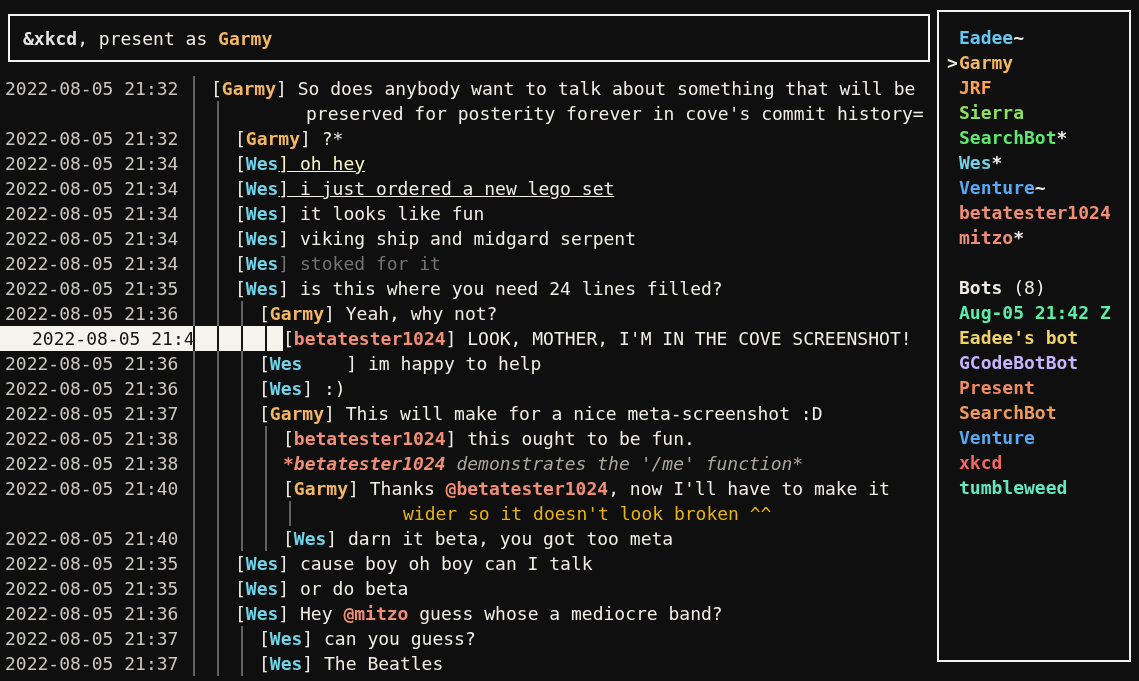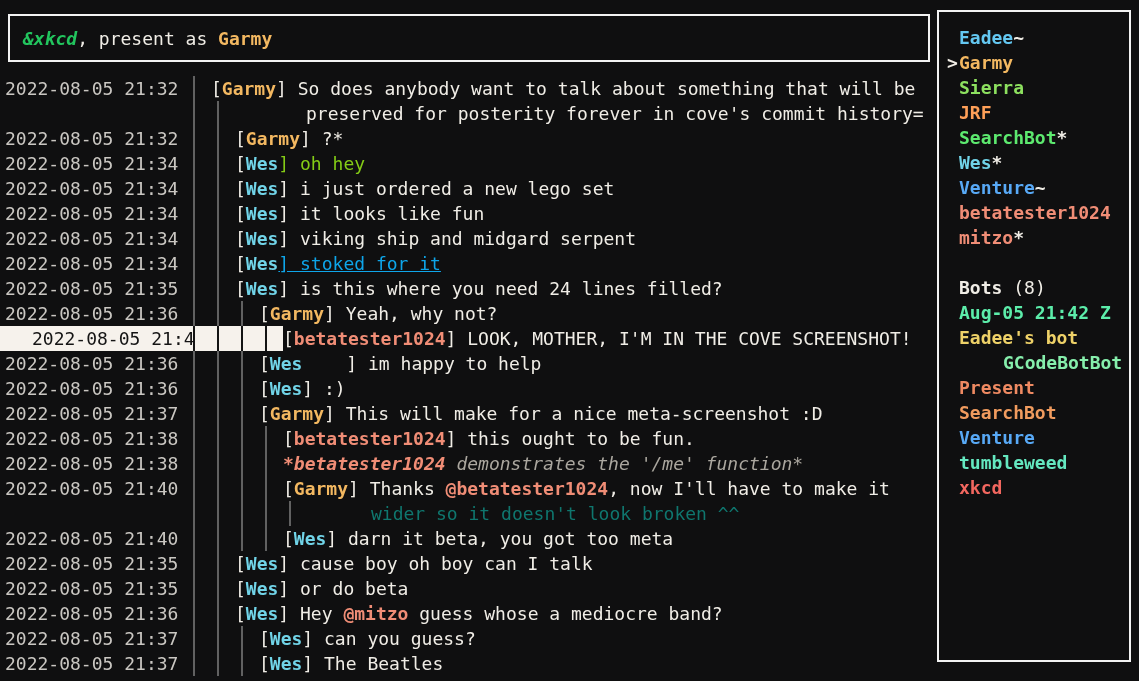--- a/index.html
+++ b/index.html
@@ -49,69 +49,69 @@
   .sfx{color:var(--w,#f0ede6);}
   .cnt{font-weight:normal;}
   .gap{height:25px;}
 </style>
 </head>
 <body>
 
 <div id="screen">
 
   <div id="header-box">
-    <span class="b" style="color: #22c55e; font-style: italic;">&amp;xkcd</span><span>, present as </span><span class="b" style="color: rgb(243, 184, 97);">Garmy</span>
+    <span class="b" style="color: #e5e5e5;">&amp;xkcd</span><span>, present as </span><span class="b" style="color: rgb(243, 184, 97);">Garmy</span>
   </div>
 
   <div id="chat">
       <div class="row"><span class="ts">2022-08-05 21:32</span><span class="pad"></span><span class="msg"><span style="color: rgb(240, 237, 230);">[</span><span class="b " style="color: rgb(243, 184, 97);">Garmy</span><span style="color: rgb(240, 237, 230);">] So does anybody want to talk about something that will be</span></span></div>
       <div class="row"><span class="ts"></span><span class="cell"></span><span class="pad cont"></span><span class="msg"><span style="color: rgb(240, 237, 230); margin-left: 7px;">preserved for posterity forever in cove's commit history=</span></span></div>
       <div class="row"><span class="ts">2022-08-05 21:32</span><span class="cell"></span><span class="pad"></span><span class="msg"><span style="color: rgb(240, 237, 230);">[</span><span class="b " style="color: rgb(243, 184, 97);">Garmy</span><span style="color: rgb(240, 237, 230);">] ?*</span></span></div>
-      <div class="row"><span class="ts">2022-08-05 21:34</span><span class="cell"></span><span class="pad"></span><span class="msg"><span style="color: rgb(240, 237, 230);">[</span><span class="b " style="color: rgb(113, 212, 232);">Wes</span><span style="color: #84cc16;">] oh hey</span></span></div>
-      <div class="row"><span class="ts">2022-08-05 21:34</span><span class="cell"></span><span class="pad"></span><span class="msg"><span style="color: rgb(240, 237, 230);">[</span><span class="b " style="color: rgb(113, 212, 232);">Wes</span><span style="color: rgb(240, 237, 230);">] i just ordered a new lego set</span></span></div>
+      <div class="row"><span class="ts">2022-08-05 21:34</span><span class="cell"></span><span class="pad"></span><span class="msg"><span style="color: rgb(240, 237, 230);">[</span><span class="b " style="color: rgb(113, 212, 232);">Wes</span><span style="color: #fef9c3; text-decoration: underline;">] oh hey</span></span></div>
+      <div class="row"><span class="ts">2022-08-05 21:34</span><span class="cell"></span><span class="pad"></span><span class="msg"><span style="color: rgb(240, 237, 230);">[</span><span class="b " style="color: rgb(113, 212, 232);">Wes</span><span style="color: rgb(240, 237, 230); text-decoration: underline;">] i just ordered a new lego set</span></span></div>
       <div class="row"><span class="ts">2022-08-05 21:34</span><span class="cell"></span><span class="pad"></span><span class="msg"><span style="color: rgb(240, 237, 230);">[</span><span class="b " style="color: rgb(113, 212, 232);">Wes</span><span style="color: rgb(240, 237, 230);">] it looks like fun</span></span></div>
       <div class="row"><span class="ts">2022-08-05 21:34</span><span class="cell"></span><span class="pad"></span><span class="msg"><span style="color: rgb(240, 237, 230);">[</span><span class="b " style="color: rgb(113, 212, 232);">Wes</span><span style="color: rgb(240, 237, 230);">] viking ship and midgard serpent</span></span></div>
-      <div class="row"><span class="ts">2022-08-05 21:34</span><span class="cell"></span><span class="pad"></span><span class="msg"><span style="color: rgb(240, 237, 230);">[</span><span class="b " style="color: rgb(113, 212, 232);">Wes</span><span style="color: #0ea5e9; text-decoration: underline;">] stoked for it</span></span></div>
+      <div class="row"><span class="ts">2022-08-05 21:34</span><span class="cell"></span><span class="pad"></span><span class="msg"><span style="color: rgb(240, 237, 230);">[</span><span class="b " style="color: rgb(113, 212, 232);">Wes</span><span style="color: #737373;">] stoked for it</span></span></div>
       <div class="row"><span class="ts">2022-08-05 21:35</span><span class="cell"></span><span class="pad"></span><span class="msg"><span style="color: rgb(240, 237, 230);">[</span><span class="b " style="color: rgb(113, 212, 232);">Wes</span><span style="color: rgb(240, 237, 230);">] is this where you need 24 lines filled?</span></span></div>
       <div class="row"><span class="ts">2022-08-05 21:36</span><span class="cell"></span><span class="cell"></span><span class="pad"></span><span class="msg"><span style="color: rgb(240, 237, 230);">[</span><span class="b " style="color: rgb(243, 184, 97);">Garmy</span><span style="color: rgb(240, 237, 230);">] Yeah, why not?</span></span></div>
       <div class="row hl"><span class="ts">2022-08-05 21:42</span><span class="cell"></span><span class="cell"></span><span class="cell"></span><span class="pad"></span><span class="msg"><span style="color: rgb(240, 237, 230);">[</span><span class="b " style="color: rgb(240, 141, 118);">betatester1024</span><span style="color: rgb(240, 237, 230);">] LOOK, MOTHER, I'M IN THE COVE SCREENSHOT!</span></span></div>
       <div class="row"><span class="ts">2022-08-05 21:36</span><span class="cell"></span><span class="cell"></span><span class="pad"></span><span class="msg"><span style="color: rgb(240, 237, 230);">[</span><span class="b " style="color: rgb(113, 212, 232);">Wes</span><span style="color: rgb(240, 237, 230); margin-left: 44px;">] im happy to help</span></span></div>
       <div class="row"><span class="ts">2022-08-05 21:36</span><span class="cell"></span><span class="cell"></span><span class="pad"></span><span class="msg"><span style="color: rgb(240, 237, 230);">[</span><span class="b " style="color: rgb(113, 212, 232);">Wes</span><span style="color: rgb(240, 237, 230);">] :)</span></span></div>
       <div class="row"><span class="ts">2022-08-05 21:37</span><span class="cell"></span><span class="cell"></span><span class="pad"></span><span class="msg"><span style="color: rgb(240, 237, 230);">[</span><span class="b " style="color: rgb(243, 184, 97);">Garmy</span><span style="color: rgb(240, 237, 230);">] This will make for a nice meta-screenshot :D</span></span></div>
       <div class="row"><span class="ts">2022-08-05 21:38</span><span class="cell"></span><span class="cell"></span><span class="cell"></span><span class="pad"></span><span class="msg"><span style="color: rgb(240, 237, 230);">[</span><span class="b " style="color: rgb(240, 141, 118);">betatester1024</span><span style="color: rgb(240, 237, 230);">] this ought to be fun.</span></span></div>
       <div class="row"><span class="ts">2022-08-05 21:38</span><span class="cell"></span><span class="cell"></span><span class="cell"></span><span class="pad"></span><span class="msg"><span class="b i" style="color: rgb(240, 141, 118);">*betatester1024</span><span class="i" style="color: rgb(171, 167, 159);"> demonstrates the '/me' function*</span></span></div>
       <div class="row"><span class="ts">2022-08-05 21:40</span><span class="cell"></span><span class="cell"></span><span class="cell"></span><span class="pad"></span><span class="msg"><span style="color: rgb(240, 237, 230);">[</span><span class="b " style="color: rgb(243, 184, 97);">Garmy</span><span style="color: rgb(240, 237, 230);">] Thanks </span><span class="b " style="color: rgb(240, 141, 118);">@betatester1024</span><span style="color: rgb(240, 237, 230);">, now I'll have to make it</span></span></div>
-      <div class="row"><span class="ts"></span><span class="cell"></span><span class="cell"></span><span class="cell"></span><span class="cell"></span><span class="pad cont"></span><span class="msg"><span style="color: #0f766e;">wider so it doesn't look broken ^^</span></span></div>
+      <div class="row"><span class="ts"></span><span class="cell"></span><span class="cell"></span><span class="cell"></span><span class="cell"></span><span class="pad cont"></span><span class="msg"><span style="color: #eab308; margin-left: 32px;">wider so it doesn't look broken ^^</span></span></div>
       <div class="row"><span class="ts">2022-08-05 21:40</span><span class="cell"></span><span class="cell"></span><span class="cell"></span><span class="pad"></span><span class="msg"><span style="color: rgb(240, 237, 230);">[</span><span class="b " style="color: rgb(113, 212, 232);">Wes</span><span style="color: rgb(240, 237, 230);">] darn it beta, you got too meta</span></span></div>
       <div class="row"><span class="ts">2022-08-05 21:35</span><span class="cell"></span><span class="pad"></span><span class="msg"><span style="color: rgb(240, 237, 230);">[</span><span class="b " style="color: rgb(113, 212, 232);">Wes</span><span style="color: rgb(240, 237, 230);">] cause boy oh boy can I talk</span></span></div>
       <div class="row"><span class="ts">2022-08-05 21:35</span><span class="cell"></span><span class="pad"></span><span class="msg"><span style="color: rgb(240, 237, 230);">[</span><span class="b " style="color: rgb(113, 212, 232);">Wes</span><span style="color: rgb(240, 237, 230);">] or do beta</span></span></div>
       <div class="row"><span class="ts">2022-08-05 21:36</span><span class="cell"></span><span class="pad"></span><span class="msg"><span style="color: rgb(240, 237, 230);">[</span><span class="b " style="color: rgb(113, 212, 232);">Wes</span><span style="color: rgb(240, 237, 230);">] Hey </span><span class="b " style="color: rgb(240, 141, 118);">@mitzo</span><span style="color: rgb(240, 237, 230);"> guess whose a mediocre band?</span></span></div>
       <div class="row"><span class="ts">2022-08-05 21:37</span><span class="cell"></span><span class="cell"></span><span class="pad"></span><span class="msg"><span style="color: rgb(240, 237, 230);">[</span><span class="b " style="color: rgb(113, 212, 232);">Wes</span><span style="color: rgb(240, 237, 230);">] can you guess?</span></span></div>
       <div class="row"><span class="ts">2022-08-05 21:37</span><span class="cell"></span><span class="cell"></span><span class="pad"></span><span class="msg"><span style="color: rgb(240, 237, 230);">[</span><span class="b " style="color: rgb(113, 212, 232);">Wes</span><span style="color: rgb(240, 237, 230);">] The Beatles</span></span></div>
     </div>
 
   <aside id="sidebar">
     <div id="people-list">
         <div class="side-row"><span class="pfx"> </span><span class="b" style="color: rgb(100, 200, 242);">Eadee</span><span class="sfx">~</span></div>
         <div class="side-row"><span class="pfx">&gt;</span><span class="b" style="color: rgb(243, 184, 97);">Garmy</span></div>
+        <div class="side-row"><span class="pfx"> </span><span class="b" style="color: rgb(255, 160, 88);">JRF</span></div>
         <div class="side-row"><span class="pfx"> </span><span class="b" style="color: rgb(141, 224, 95);">Sierra</span></div>
-        <div class="side-row"><span class="pfx"> </span><span class="b" style="color: rgb(255, 160, 88);">JRF</span></div>
         <div class="side-row"><span class="pfx"> </span><span class="b" style="color: rgb(93, 233, 111);">SearchBot</span><span class="sfx">*</span></div>
         <div class="side-row"><span class="pfx"> </span><span class="b" style="color: rgb(113, 212, 232);">Wes</span><span class="sfx">*</span></div>
         <div class="side-row"><span class="pfx"> </span><span class="b" style="color: rgb(88, 169, 246);">Venture</span><span class="sfx">~</span></div>
         <div class="side-row"><span class="pfx"> </span><span class="b" style="color: rgb(240, 141, 118);">betatester1024</span></div>
         <div class="side-row"><span class="pfx"> </span><span class="b" style="color: rgb(240, 141, 118);">mitzo</span><span class="sfx">*</span></div>
       </div>
     <div class="side-row gap"></div>
     <div class="side-row"><span class="pfx"> </span><span class="b">Bots</span><span> </span><span class="cnt">(8)</span></div>
     <div id="bots-list">
         <div class="side-row"><span class="pfx"> </span><span class="b" style="color: rgb(92, 237, 170);">Aug-05 21:42 Z</span></div>
         <div class="side-row"><span class="pfx"> </span><span class="b" style="color: rgb(238, 209, 104);">Eadee's bot</span></div>
-        <div class="side-row"><span class="pfx"> </span><span class="b" style="color: #86efac; margin-left: 44px;">GCodeBotBot</span></div>
+        <div class="side-row"><span class="pfx"> </span><span class="b" style="color: #c4b5fd;">GCodeBotBot</span></div>
         <div class="side-row"><span class="pfx"> </span><span class="b" style="color: rgb(239, 138, 98);">Present</span></div>
         <div class="side-row"><span class="pfx"> </span><span class="b" style="color: rgb(240, 155, 94);">SearchBot</span></div>
         <div class="side-row"><span class="pfx"> </span><span class="b" style="color: rgb(88, 169, 246);">Venture</span></div>
+        <div class="side-row"><span class="pfx"> </span><span class="b" style="color: rgb(242, 103, 95);">xkcd</span></div>
         <div class="side-row"><span class="pfx"> </span><span class="b" style="color: rgb(100, 232, 192);">tumbleweed</span></div>
-        <div class="side-row"><span class="pfx"> </span><span class="b" style="color: rgb(242, 103, 95);">xkcd</span></div>
       </div>
   </aside>
 
 </div>
 
 </body></html>

